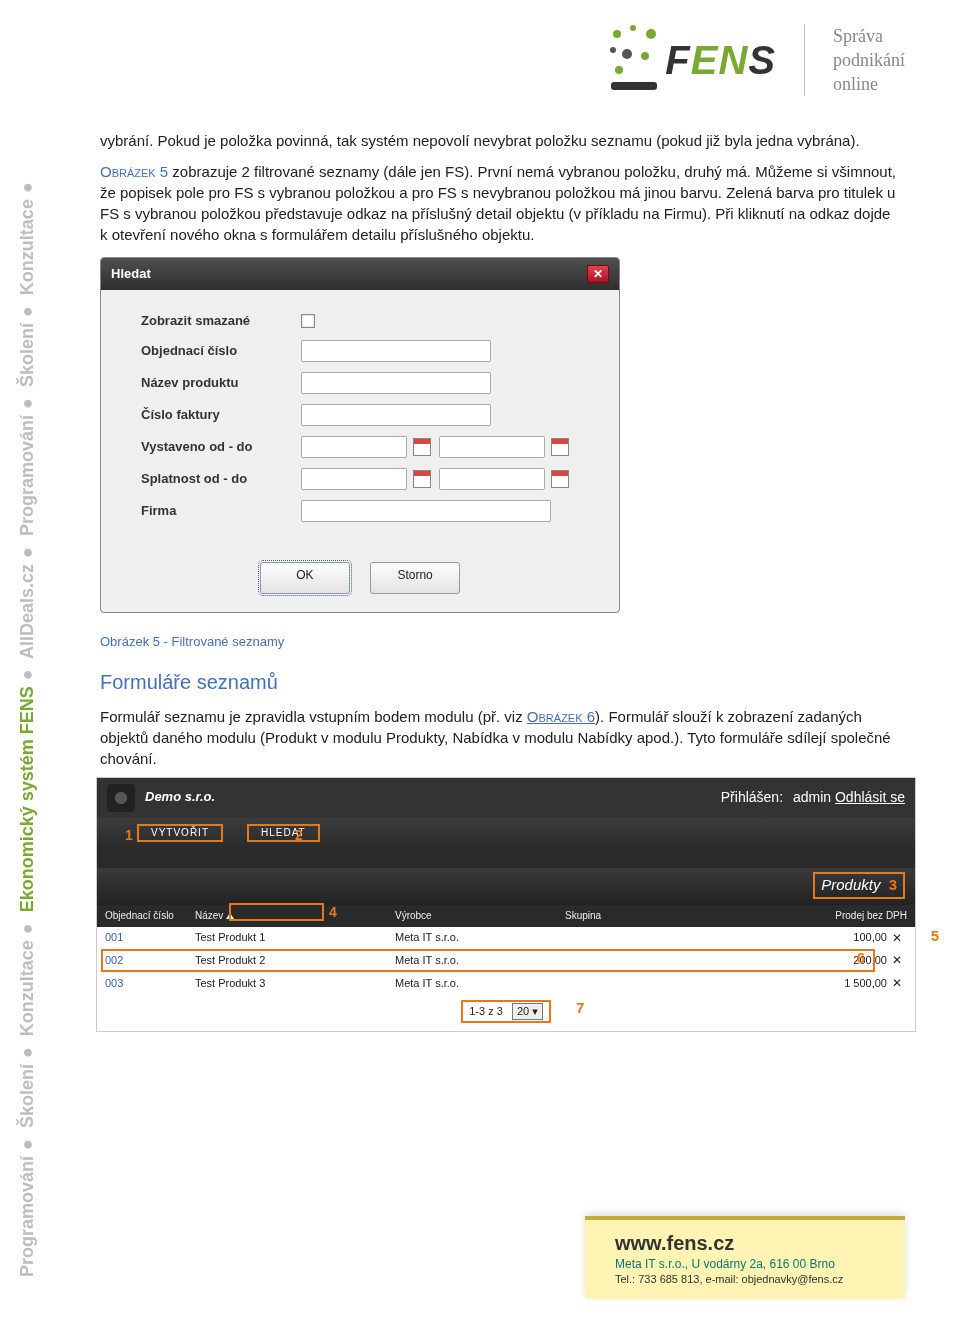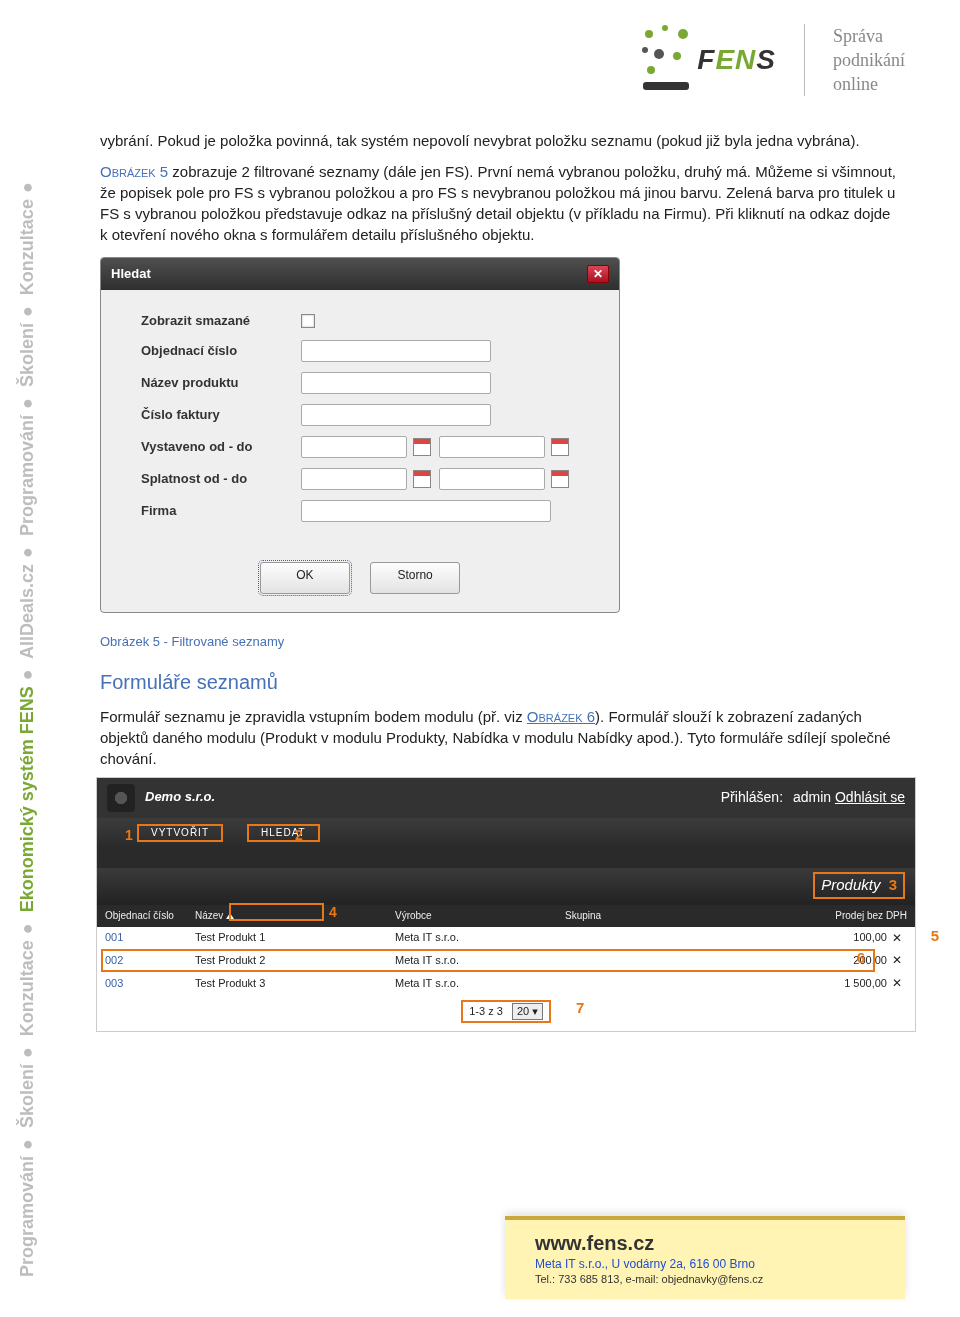--- a/index.html
+++ b/index.html
@@ -32,21 +32,21 @@
     position: absolute;
     top: 20px; right: 55px;
     display: flex; align-items: center;
   }
   .logo-mark {
     width: 60px; height: 80px;
     position: relative;
   }
   .logo-mark svg { position: absolute; top:0; left:0; }
   .logo-text {
-    font-size: 28px; font-weight: bold; font-style: italic;
+    font-size: 40px; font-weight: bold; font-style: italic;
     letter-spacing: 1px;
     color: #333;
     display: inline-block;
     text-align: right;
   }
   .logo-text .green { color: #7aa933; }
   .header-divider {
     width: 1px; height: 72px; background: #bbb;
     margin: 0 28px;
   }
@@ -242,30 +242,30 @@
   }
   .callout.c7 { position:absolute; left: calc(50% + 70px); top:2px; color:#e77817; font-weight:bold; font-size:15px;}
 
   
   .footer {
     position:absolute; bottom:0; left:0; right:0;
     height: 100px;
   }
   .footer-box {
     position:absolute; right:55px; bottom:18px;
-    width: 400px;
+    width: 320px;
     background: #fff4b3;
     box-shadow: 0 -3px 8px rgba(0,0,0,.12);
     padding: 12px 30px 14px;
     border-top: 4px solid #caa93c;
   }
   .footer-box .site {
     font-weight:bold; font-size:20px; color:#333;
   }
-  .footer-box .line { font-size:12px; color:#1d4ed8; margin-top:2px; }
+  .footer-box .line { font-size:12px; color:#0f766e; margin-top:2px; }
   .footer-box .small { font-size:11px; color:#333; }
 </style>
 </head>
 <body>
 
 <div class="sidebar-text">
   <span>Programování</span><span class="dot">●</span>
   <span>Školení</span><span class="dot">●</span>
   <span>Konzultace</span><span class="dot">●</span>
   <span class="highlight">Ekonomický systém FENS</span><span class="dot">●</span>

